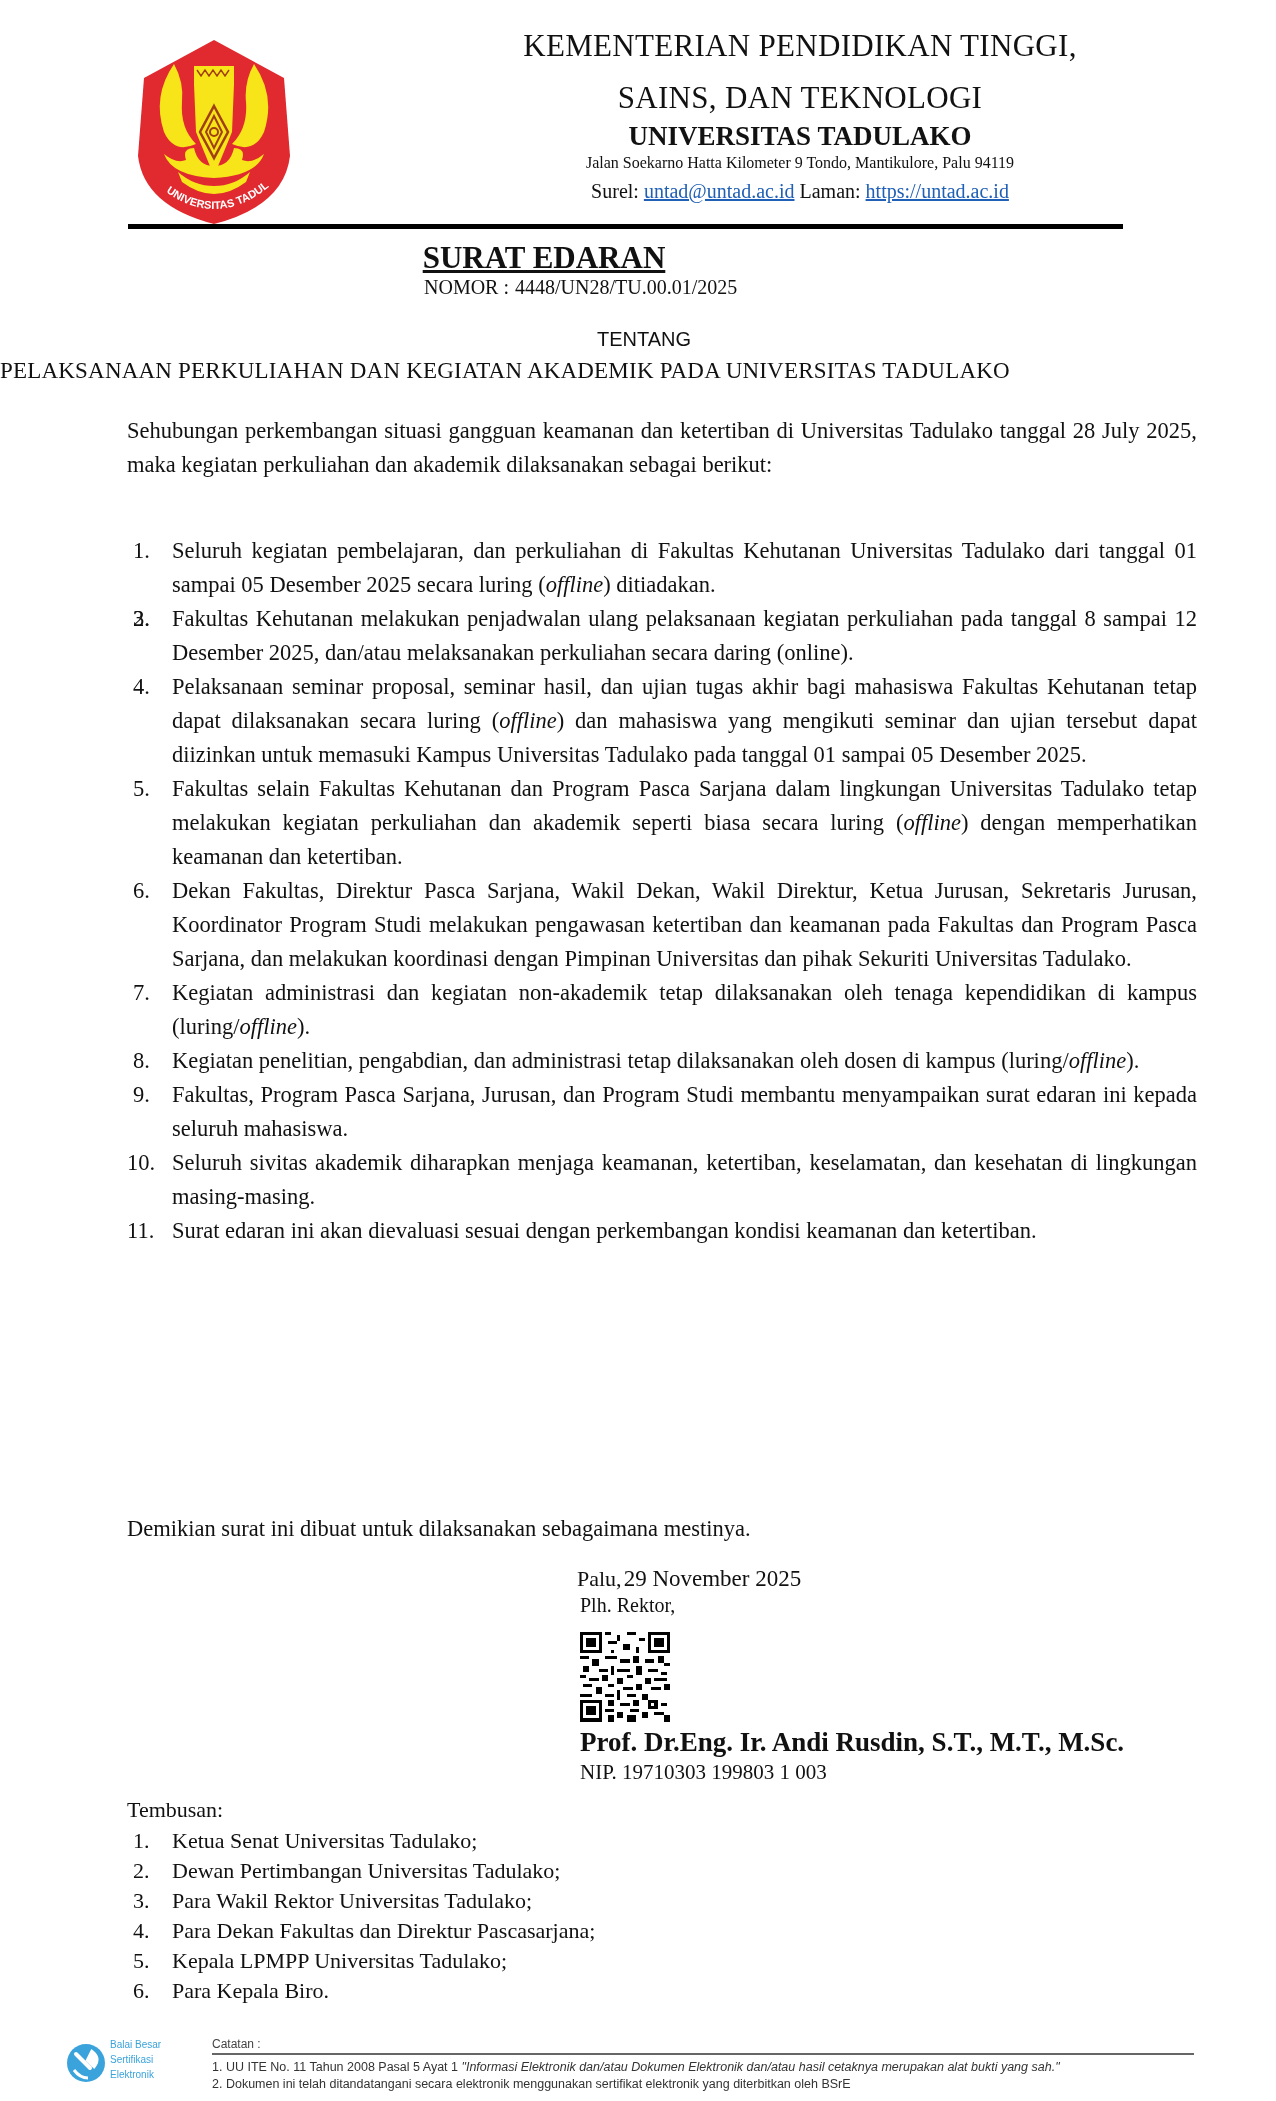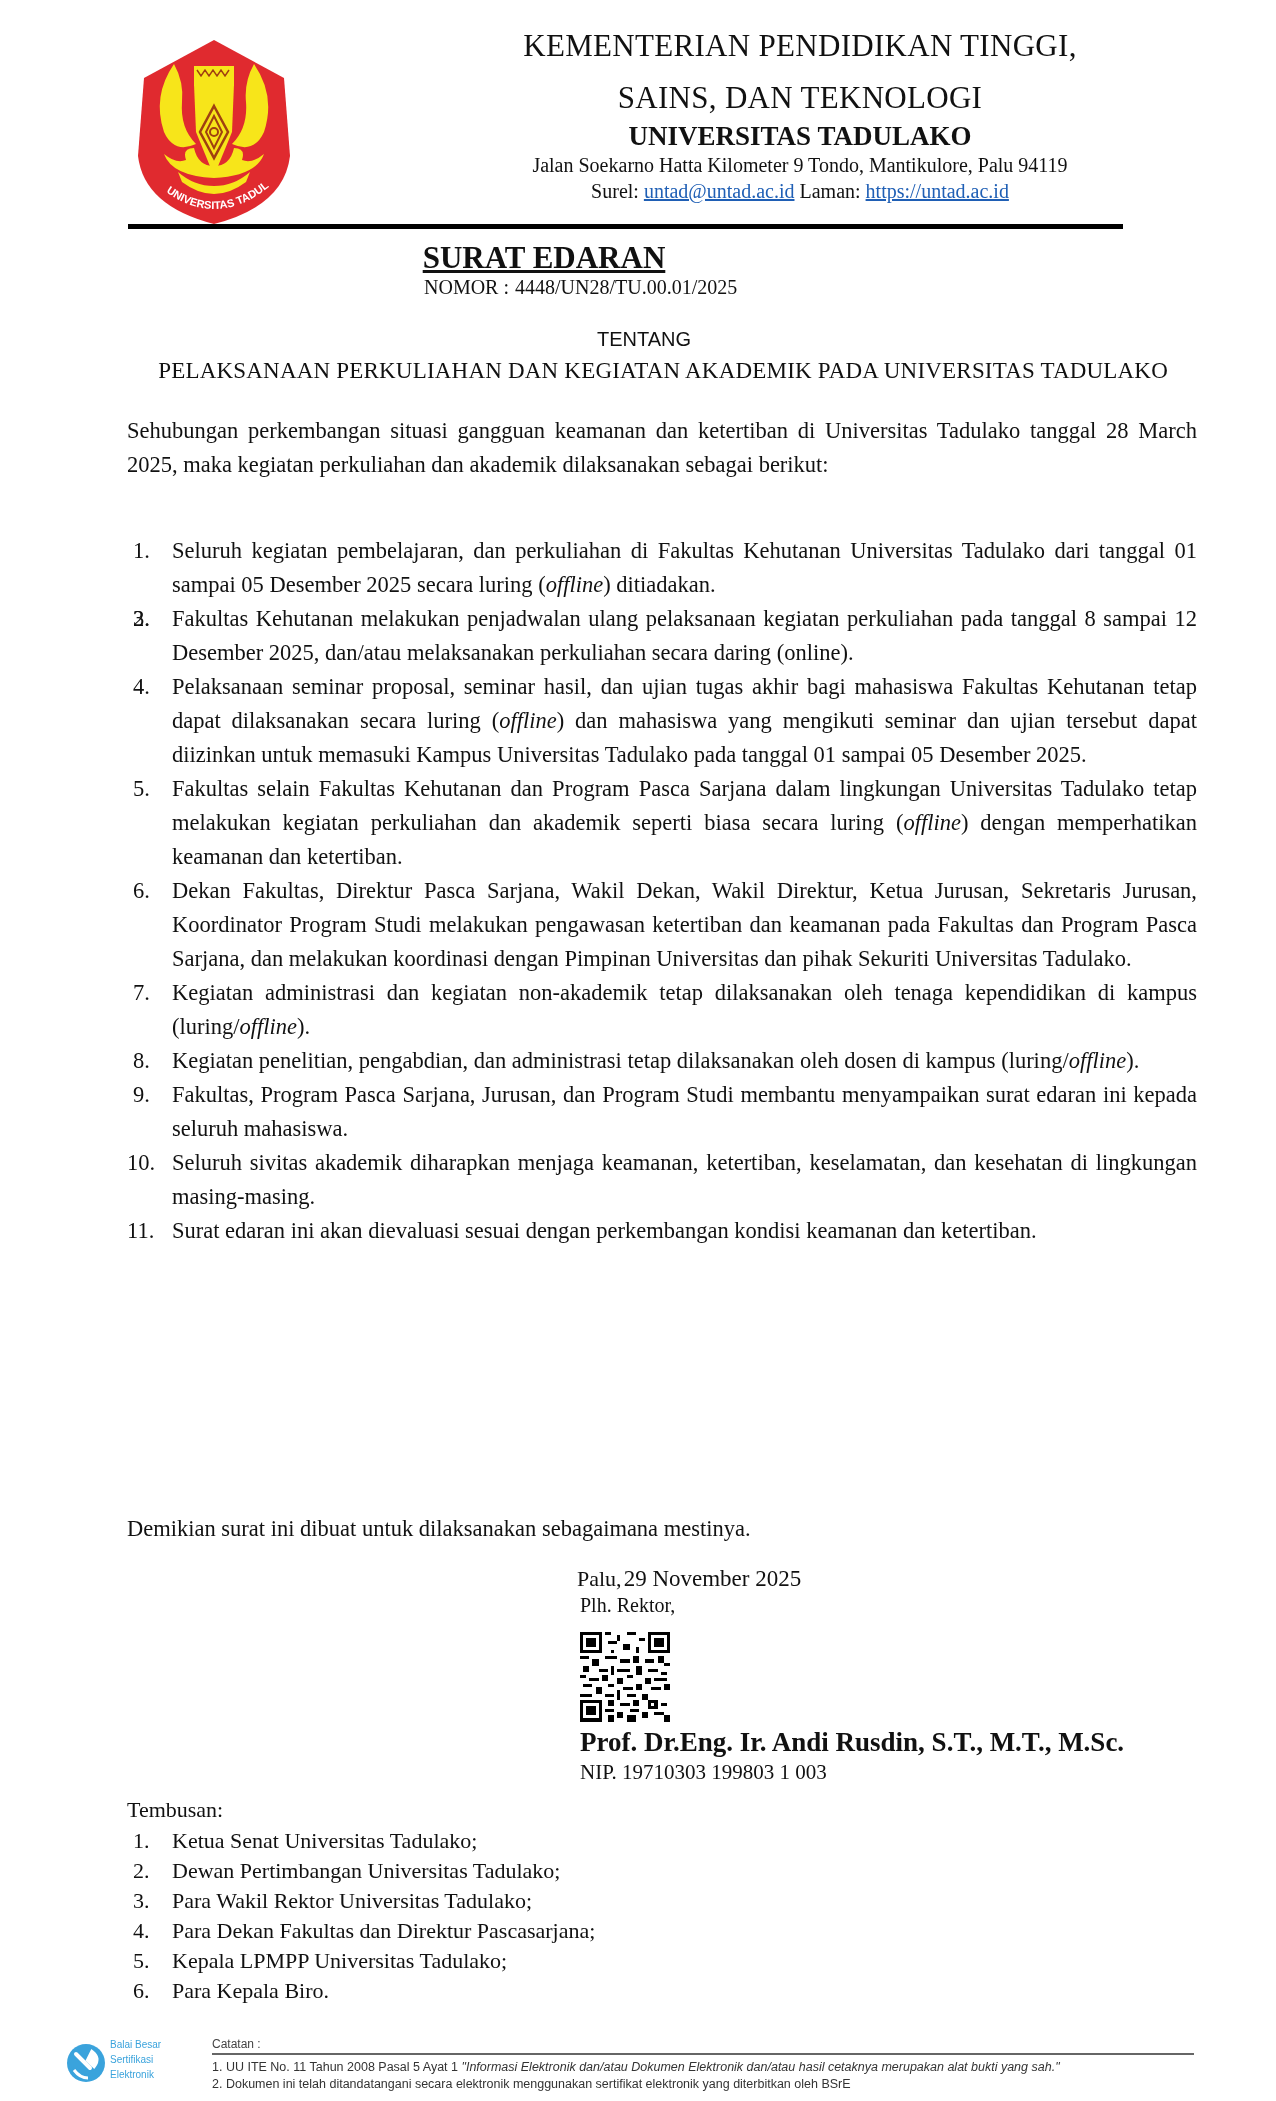--- a/index.html
+++ b/index.html
@@ -5,31 +5,31 @@
   html, body { margin: 0; padding: 0; background: #ffffff; }
   body { width: 1276px; height: 2101px; position: relative; overflow: hidden; color: #111; font-family: "DejaVu Serif", serif; }
   .abs { position: absolute; }
 
   
   .logo { left: 134px; top: 36px; width: 160px; height: 192px; }
   .kop { left: 380px; width: 840px; text-align: center; font-family: "Liberation Serif", serif; color: #111; }
   .kop-1 { top: 28px; font-size: 31px; letter-spacing: 0.3px; }
   .kop-2 { top: 80px; font-size: 31px; letter-spacing: 0.3px; }
   .kop-3 { top: 121px; font-size: 27px; font-weight: bold; }
-  .kop-4 { top: 154px; font-size: 20px; text-align: center; }
+  .kop-4 { top: 154px; font-size: 16px; text-align: center; }
   .kop-5 { top: 180px; font-size: 20px; }
   .link { color: #1f5fb5; text-decoration: underline; }
   .rule { left: 128px; top: 224px; width: 995px; height: 5px; background: #000; }
 
   
   .title { left: 0; width: 1088px; top: 240px; text-align: center; font-family: "Liberation Serif", serif; font-weight: bold; font-size: 31px; text-decoration: underline; }
   .nomor { left: 424px; top: 276px; font-family: "Liberation Serif", serif; font-size: 20px; }
   .nomor .val { margin-left: 6px; }
   .tentang { left: 0; width: 1276px; top: 328px; text-align: center; font-family: "Liberation Sans", sans-serif; font-size: 20px; padding-left: 6px; }
-  .subject { left: 0; width: 1168px; top: 358px; text-align: right; font-family: "Liberation Serif", serif; font-size: 23px; letter-spacing: 0.2px; }
+  .subject { left: 0; width: 1168px; top: 358px; text-align: left; font-family: "Liberation Serif", serif; font-size: 23px; letter-spacing: 0.2px; }
 
   
   .body-text { font-family: "Liberation Serif", serif; font-size: 22.5px; line-height: 34px; }
   .intro { left: 127px; top: 414px; width: 1070px; text-align: justify; }
   .list { left: 127px; top: 534px; width: 1070px; margin: 0; padding: 0; list-style: none; }
   .list li { position: relative; padding-left: 45px; text-align: justify; margin-bottom: 0; }
   .list li .num { position: absolute; left: 6px; top: 0; width: 40px; }
   .list li.two .num { left: 0; }
   .closing { left: 127px; top: 1512px; width: 1070px; }
 
@@ -90,21 +90,21 @@
 </div>
 <div class="abs rule"></div>
 
 <div class="abs title">SURAT EDARAN</div>
 <div class="abs nomor">
   <span>NOMOR :</span><span class="val">4448/UN28/TU.00.01/2025</span>
 </div>
 <div class="abs tentang">TENTANG</div>
 <div class="abs subject">PELAKSANAAN PERKULIAHAN DAN KEGIATAN AKADEMIK  PADA  UNIVERSITAS TADULAKO</div>
 
-<div class="abs body-text intro">Sehubungan perkembangan situasi gangguan keamanan dan ketertiban di Universitas Tadulako tanggal 28 March 2025, maka kegiatan perkuliahan dan akademik dilaksanakan sebagai berikut:</div>
+<div class="abs body-text intro">Sehubungan perkembangan situasi gangguan keamanan dan ketertiban di Universitas Tadulako tanggal 28 July 2025, maka kegiatan perkuliahan dan akademik dilaksanakan sebagai berikut:</div>
 
 <ol class="abs body-text list">
   <li><span class="num">1.</span><span>Seluruh kegiatan pembelajaran, dan perkuliahan di Fakultas Kehutanan Universitas Tadulako dari tanggal 01 sampai 05 Desember 2025 secara luring (</span><i>offline</i><span>) ditiadakan.</span></li>
   <li><span class="num">2.</span><i></i><span></span></li>
   <li><span class="num">3.</span><span>Fakultas Kehutanan melakukan penjadwalan ulang pelaksanaan kegiatan perkuliahan pada tanggal 8 sampai 12 Desember 2025, dan/atau melaksanakan perkuliahan secara daring (online).</span><i></i><span></span></li>
   <li><span class="num">4.</span><span>Pelaksanaan seminar proposal, seminar hasil, dan ujian tugas akhir bagi mahasiswa Fakultas Kehutanan tetap dapat dilaksanakan secara luring (</span><i>offline</i><span>) dan mahasiswa yang mengikuti seminar dan ujian tersebut dapat diizinkan untuk memasuki Kampus Universitas Tadulako pada tanggal 01 sampai 05 Desember 2025.</span></li>
   <li><span class="num">5.</span><span>Fakultas selain Fakultas Kehutanan dan Program Pasca Sarjana dalam lingkungan Universitas Tadulako tetap melakukan kegiatan perkuliahan dan akademik seperti biasa secara luring (</span><i>offline</i><span>) dengan memperhatikan keamanan dan ketertiban.</span></li>
   <li><span class="num">6.</span><span>Dekan Fakultas, Direktur Pasca Sarjana, Wakil Dekan, Wakil Direktur, Ketua Jurusan, Sekretaris Jurusan, Koordinator Program Studi melakukan pengawasan ketertiban dan keamanan pada Fakultas dan Program Pasca Sarjana, dan melakukan koordinasi dengan Pimpinan Universitas dan pihak Sekuriti Universitas Tadulako.</span><i></i><span></span></li>
   <li><span class="num">7.</span><span>Kegiatan administrasi dan kegiatan non-akademik tetap dilaksanakan oleh tenaga kependidikan di kampus (luring/</span><i>offline</i><span>).</span></li>
   <li><span class="num">8.</span><span>Kegiatan penelitian, pengabdian, dan administrasi tetap dilaksanakan oleh dosen di kampus (luring/</span><i>offline</i><span>).</span></li>

